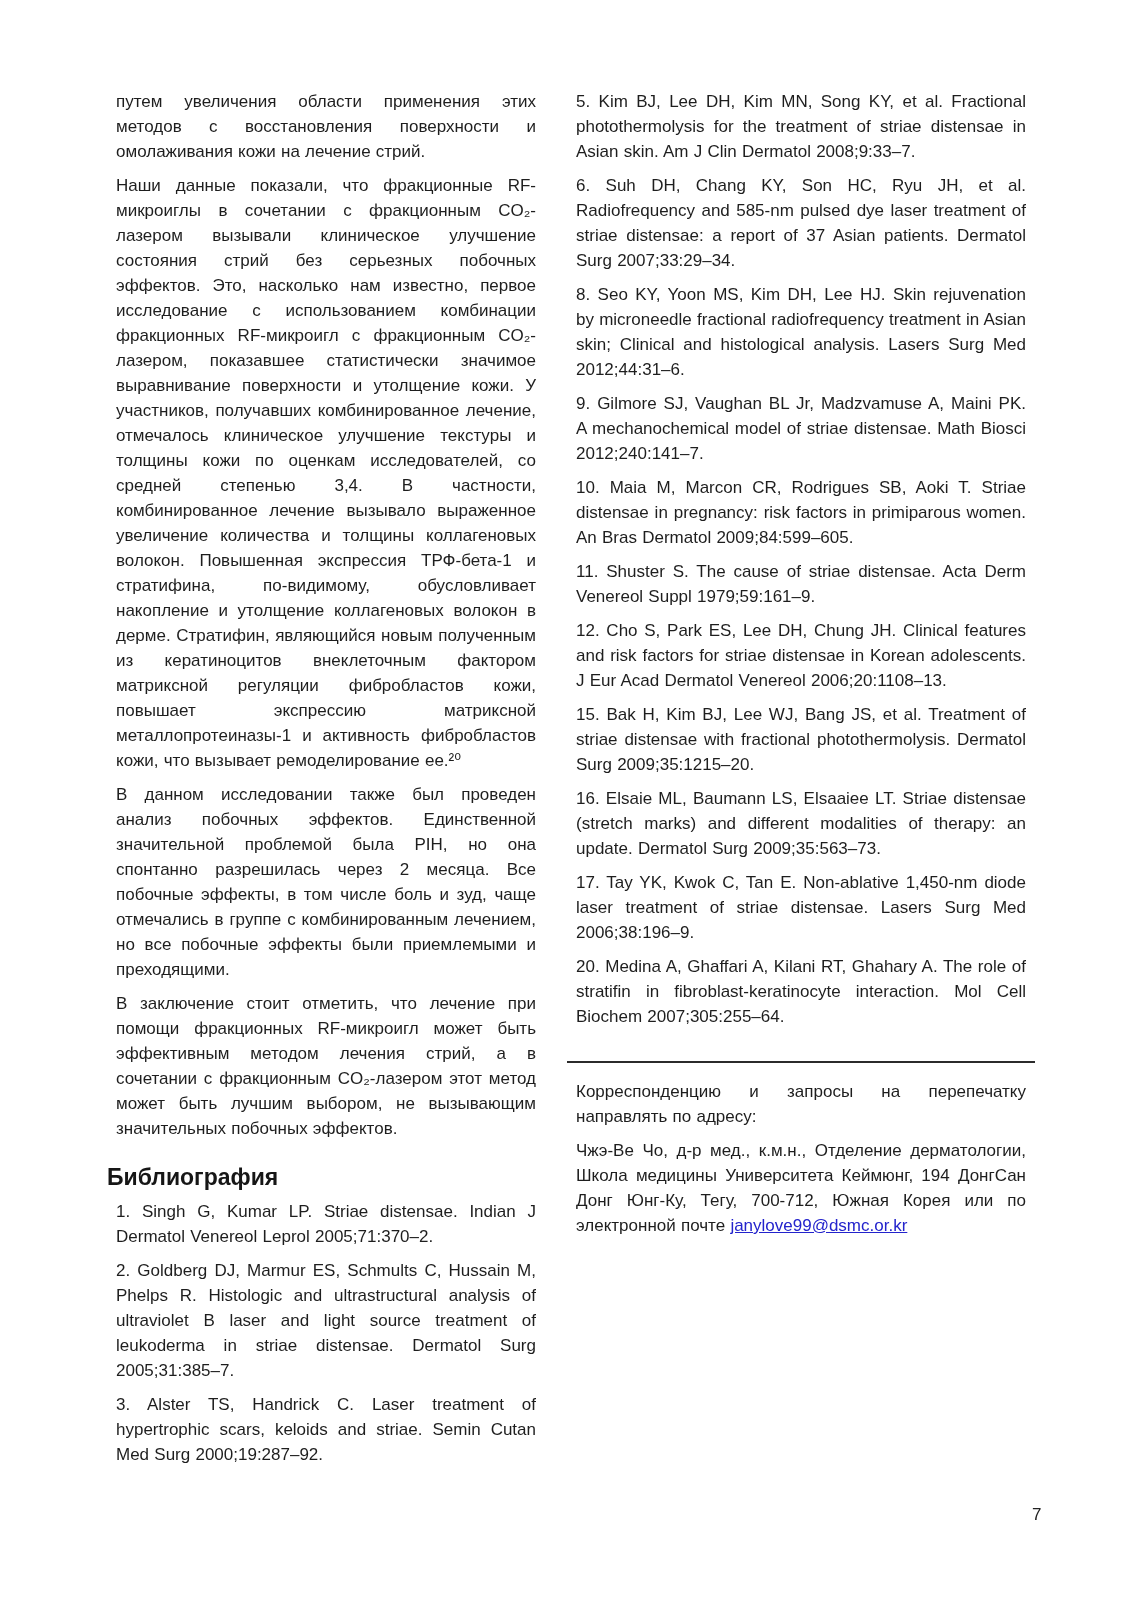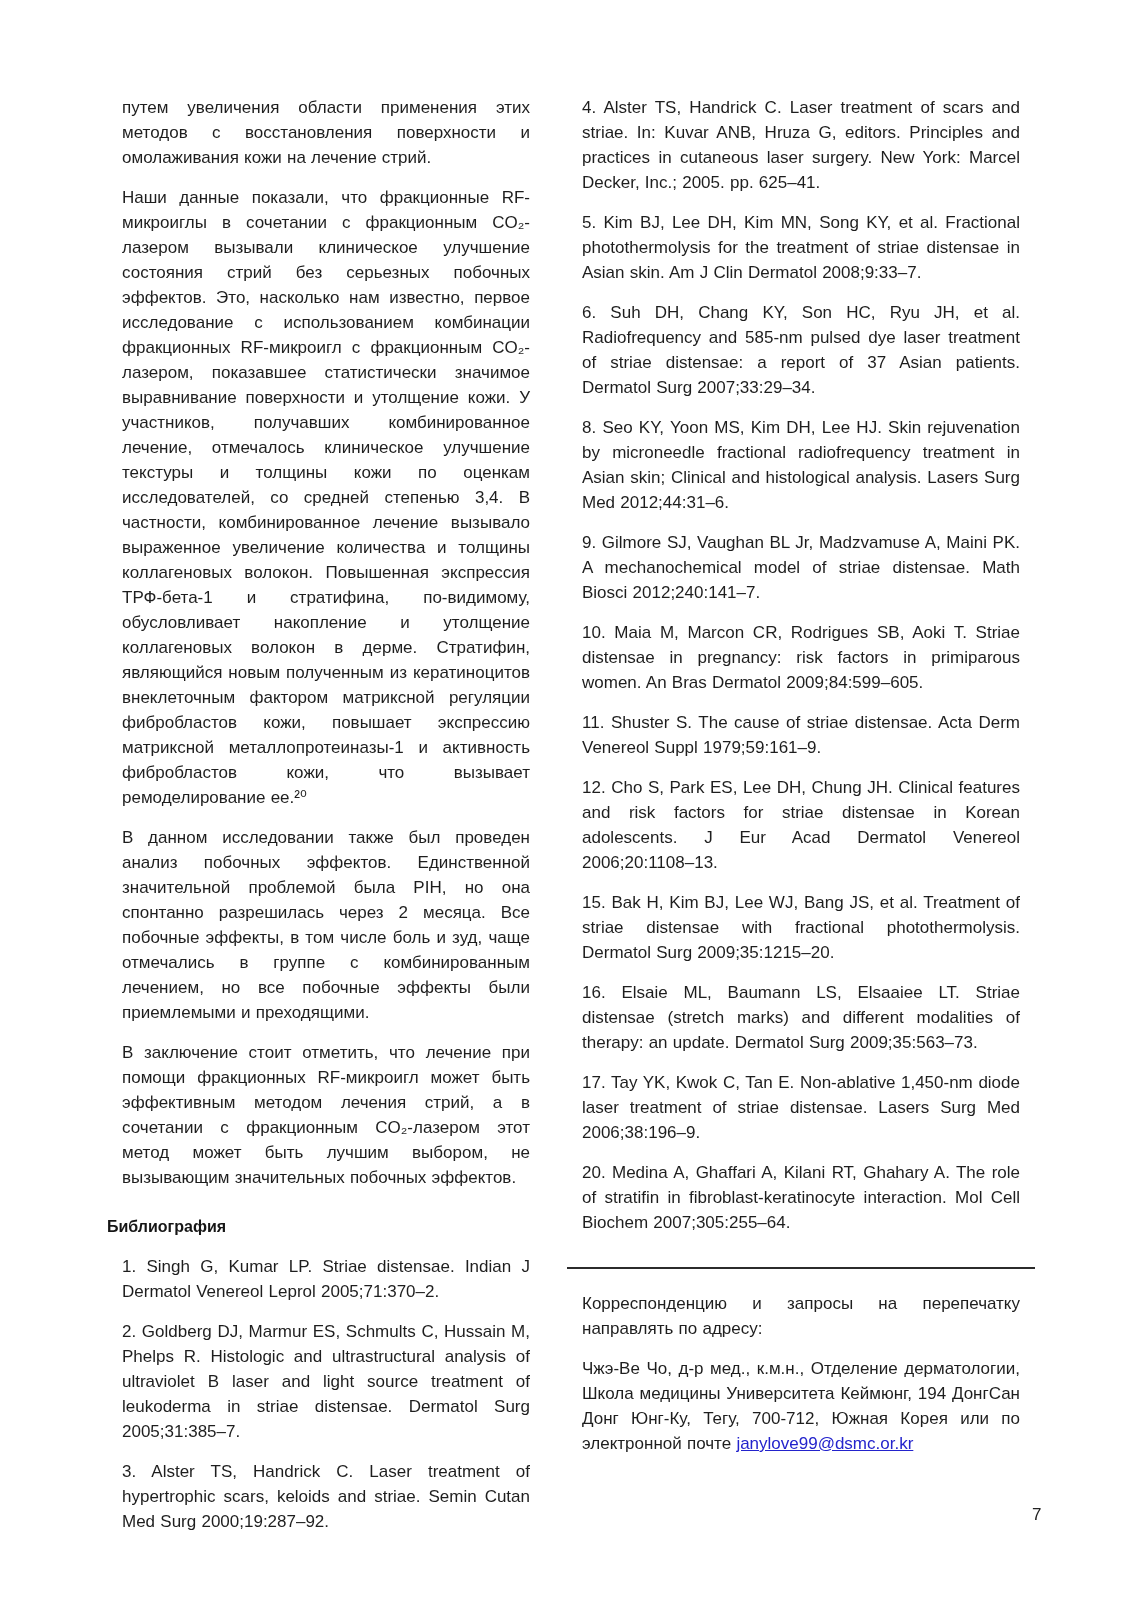--- a/index.html
+++ b/index.html
@@ -25,30 +25,30 @@
     left: 107px;
     top: 80px;
     width: 928px;
     display: flex;
     gap: 22px;
     align-items: flex-start;
   }
   .col-left  { width: 438px; }
   .col-right { width: 468px; }
   .par {
-    margin: 15px;
+    margin: 9px;
     font-size: 17px;
     line-height: 25px;
     text-align: justify;
     color: #1e1e1e;
     word-spacing: 0.5px;
   }
   .bib-heading {
     margin: 24px 0 0 0;
-    font-size: 16px;
+    font-size: 23px;
     line-height: 25px;
     font-weight: 700;
     color: #161616;
   }
   .correspondence {
     margin-top: 32px;
     border-top: 2px solid #2b2b2b;
     padding-top: 7px;
   }
   .email-link {
@@ -83,21 +83,20 @@
 
       <div>
           <p class="par ref">1. Singh G, Kumar LP. Striae distensae. Indian J Dermatol Venereol Leprol 2005;71:370–2.</p>
           <p class="par ref">2. Goldberg DJ, Marmur ES, Schmults C, Hussain M, Phelps R. Histologic and ultrastructural analysis of ultraviolet B laser and light source treatment of leukoderma in striae distensae. Dermatol Surg 2005;31:385–7.</p>
           <p class="par ref">3. Alster TS, Handrick C. Laser treatment of hypertrophic scars, keloids and striae. Semin Cutan Med Surg 2000;19:287–92.</p>
         </div>
     </div>
 
     <div class="col col-right">
       <div>
-          <p class="par ref">4. Alster TS, Handrick C. Laser treatment of scars and striae. In: Kuvar ANB, Hruza G, editors. Principles and practices in cutaneous laser surgery. New York: Marcel Decker, Inc.; 2005. pp. 625–41.</p>
           <p class="par ref">5. Kim BJ, Lee DH, Kim MN, Song KY, et al. Fractional photothermolysis for the treatment of striae distensae in Asian skin. Am J Clin Dermatol 2008;9:33–7.</p>
           <p class="par ref">6. Suh DH, Chang KY, Son HC, Ryu JH, et al. Radiofrequency and 585-nm pulsed dye laser treatment of striae distensae: a report of 37 Asian patients. Dermatol Surg 2007;33:29–34.</p>
           <p class="par ref">8. Seo KY, Yoon MS, Kim DH, Lee HJ. Skin rejuvenation by microneedle fractional radiofrequency treatment in Asian skin; Clinical and histological analysis. Lasers Surg Med 2012;44:31–6.</p>
           <p class="par ref">9. Gilmore SJ, Vaughan BL Jr, Madzvamuse A, Maini PK. A mechanochemical model of striae distensae. Math Biosci 2012;240:141–7.</p>
           <p class="par ref">10. Maia M, Marcon CR, Rodrigues SB, Aoki T. Striae distensae in pregnancy: risk factors in primiparous women. An Bras Dermatol 2009;84:599–605.</p>
           <p class="par ref">11. Shuster S. The cause of striae distensae. Acta Derm Venereol Suppl 1979;59:161–9.</p>
           <p class="par ref">12. Cho S, Park ES, Lee DH, Chung JH. Clinical features and risk factors for striae distensae in Korean adolescents. J Eur Acad Dermatol Venereol 2006;20:1108–13.</p>
           <p class="par ref">15. Bak H, Kim BJ, Lee WJ, Bang JS, et al. Treatment of striae distensae with fractional photothermolysis. Dermatol Surg 2009;35:1215–20.</p>
           <p class="par ref">16. Elsaie ML, Baumann LS, Elsaaiee LT. Striae distensae (stretch marks) and different modalities of therapy: an update. Dermatol Surg 2009;35:563–73.</p>
           <p class="par ref">17. Tay YK, Kwok C, Tan E. Non-ablative 1,450-nm diode laser treatment of striae distensae. Lasers Surg Med 2006;38:196–9.</p>

